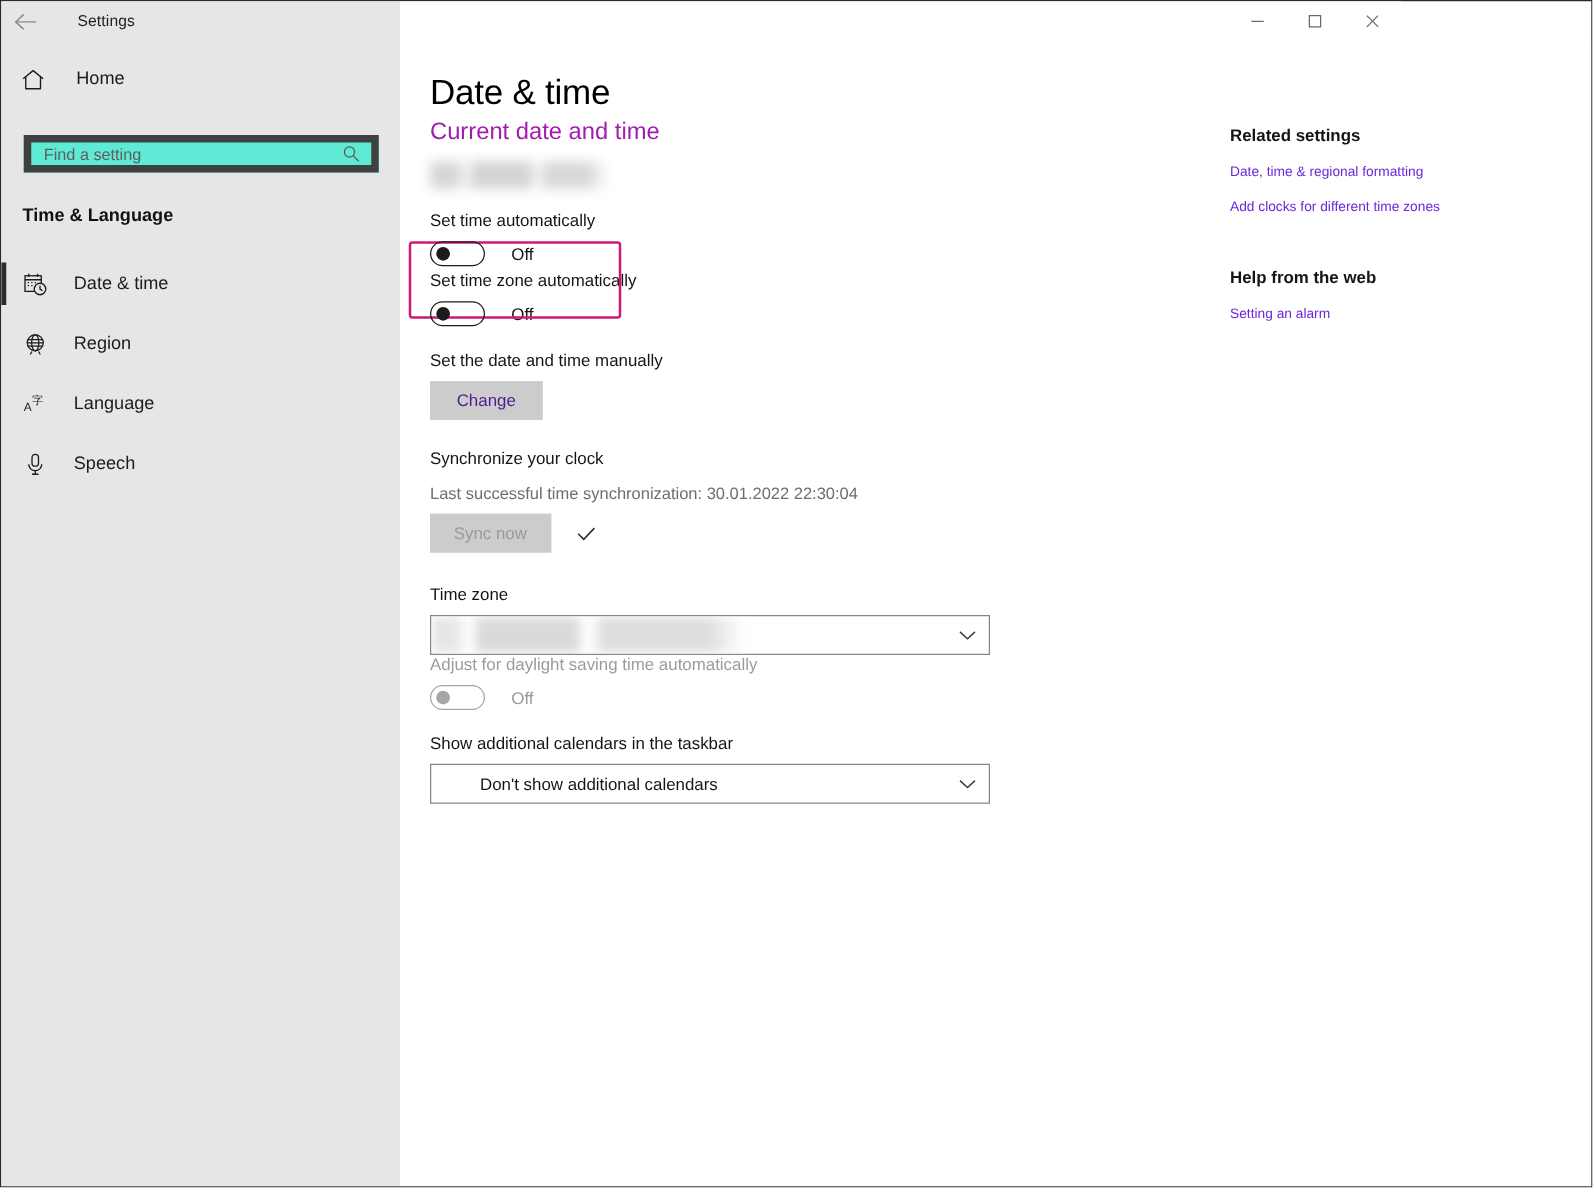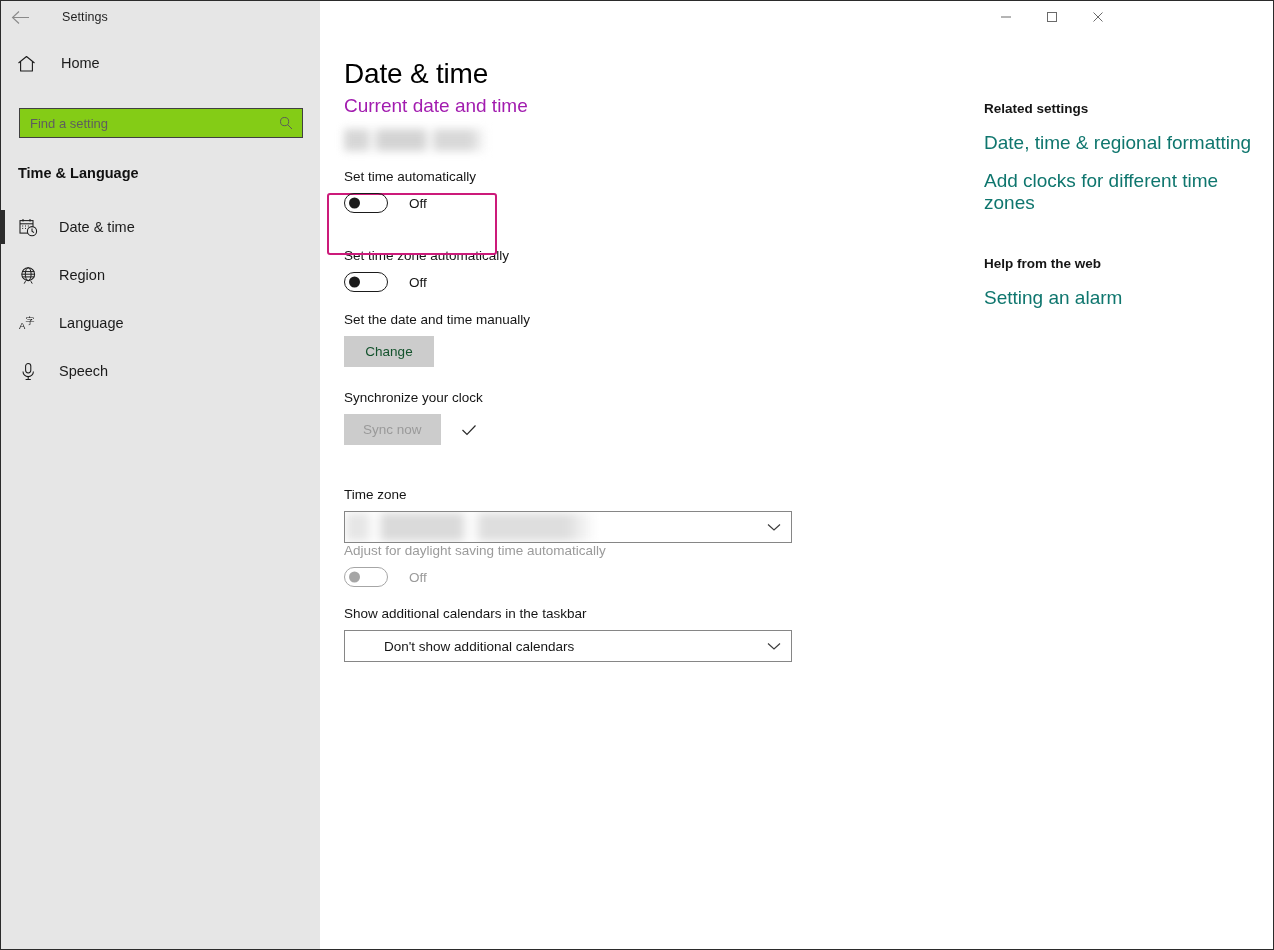--- a/index.html
+++ b/index.html
@@ -71,22 +71,22 @@
     display: flex; align-items: flex-start;
     height: 40px; margin-top: 22px; padding-left: 16px;
   }
   .home-icon { width: 30px; display: flex; align-items: center; justify-content: flex-start; color: #1b1b1b; }
   #home-label { font-size: 14.5px; color: #1b1b1b; margin-left: 14px; }
 
   #search-wrap { margin: 13px 17px 0 18px; }
   #search-box {
     position: relative;
     height: 30px;
-    background: #84cc16;
-    border: 1px solid #404040;
+    background: #5eead4;
+    border: 6px solid #404040;
     display: flex; align-items: center;
   }
   #search-input {
     border: none; outline: none; background: transparent;
     font-family: "Liberation Sans", sans-serif;
     font-size: 13px; color: #5a5a5a;
     padding-left: 10px; width: 100%; height: 100%;
   }
   #search-input::placeholder { color: #5e5e5e; }
   .search-icon {
@@ -182,21 +182,21 @@
   }
   .toggle.disabled { border-color: #a6a6a6; }
   .toggle.disabled .knob { background: #a6a6a6; }
   .toggle-state {
     font-size: 13.5px; color: #151515; margin-left: 21px;
   }
   .toggle-state.muted { color: #9b9b9b; }
 
   .btn {
     font-family: "Liberation Sans", sans-serif;
-    font-size: 13.5px; color: #14532d;
+    font-size: 13.5px; color: #4c1d95;
     background: #cccccc;
     border: 1px solid #cccccc;
     height: 31px;
     min-width: 90px;
     padding: 0 18px;
     margin-top: 9px;
     cursor: default;
   }
   .btn.disabled { color: #9a9a9a; }
 
@@ -237,21 +237,21 @@
   
   #right-rail {
     position: absolute;
     left: 664px; top: 68px;
     width: 290px;
   }
   .rail-head {
     font-size: 13.5px; font-weight: bold; color: #151515;
   }
   .rail-link {
-    font-size: 19px; color: #0f766e;
+    font-size: 11px; color: #6d28d9;
     margin-top: 16px; display: block; text-decoration: none;
   }
   .rail-gap { height: 42px; }
 </style>
 </head>
 <body>
 
 <div id="window">
 
   <div id="titlebar">
@@ -374,48 +374,49 @@
       <div style="margin-top:18px;">
         <div class="setting-label">Set time automatically</div>
         <div class="toggle-row">
           <div class="toggle">
             <div class="knob"></div>
           </div>
           <span class="toggle-state">Off</span>
         </div>
       </div>
 
-      <div style="margin-top:35px;">
+      <div style="margin-top:4px;">
         <div class="setting-label">Set time zone automatically</div>
         <div class="toggle-row">
           <div class="toggle">
             <div class="knob"></div>
           </div>
           <span class="toggle-state">Off</span>
         </div>
       </div>
 
       <div style="margin-top:20px;">
         <div class="setting-label">Set the date and time manually</div>
         <button class="btn">Change</button>
       </div>
 
       <div style="margin-top:23px;">
         <div class="setting-label">Synchronize your clock</div>
+        <div class="sync-line first">Last successful time synchronization: 30.01.2022 22:30:04</div>
         <div class="sync-row">
           <button class="btn disabled">Sync now</button>
           <span class="check-icon">
             <svg width="16" height="14" viewBox="0 0 16 14">
               <path d="M1.5 7 L6 11.5 L14.5 2.5" stroke="#2a2a2a" stroke-width="1.2" fill="none"></path>
             </svg>
           </span>
         </div>
       </div>
 
-      <div style="margin-top:42px;">
+      <div style="margin-top:26px;">
         <div class="setting-label">Time zone</div>
         <div class="dropdown">
           <div class="blur-value"></div>
           <span class="value"></span>
           <span class="chev">
             <svg width="14" height="9" viewBox="0 0 14 9">
               <path d="M1 1.5 L7 7 L13 1.5" stroke="#3c3c3c" stroke-width="1.15" fill="none"></path>
             </svg>
           </span>
         </div>

